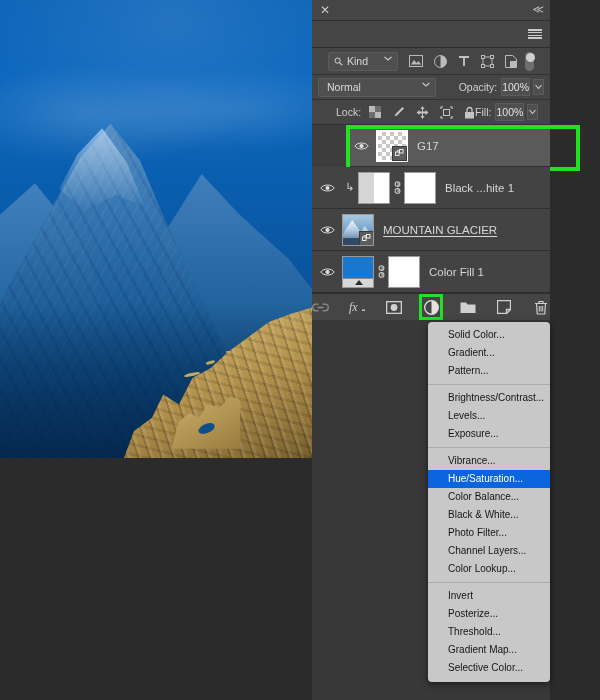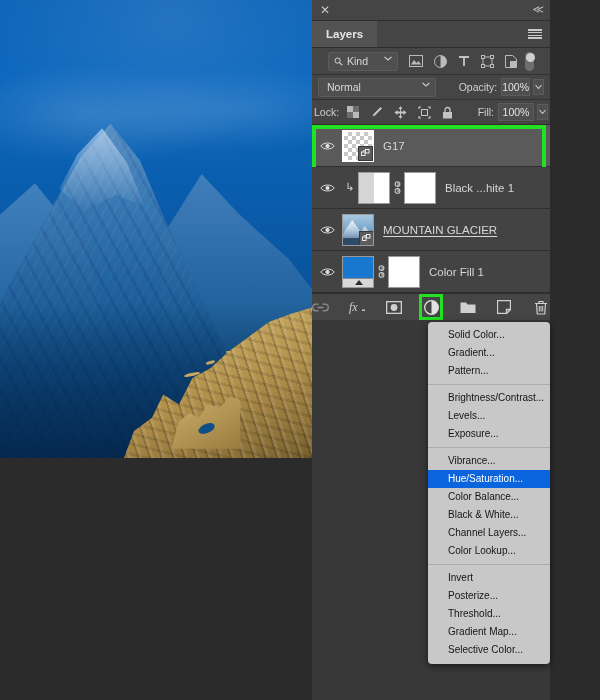--- a/index.html
+++ b/index.html
@@ -146,30 +146,30 @@
   .blendsel .cv{position:absolute;right:5px;top:3px;}
   .lbl{color:#d0d0d0;font-size:10.5px;margin-left:23px;}
   .numbox{
     width:34px;height:16px;background:#4f4f4f;border:1px solid #5b5b5b;border-radius:0;
     color:#e2e2e2;font-size:10.5px;display:flex;align-items:center;justify-content:center;margin-left:4px;
   }
   .mini-cv{margin-left:3px;}
 
   .lockrow{
     position:relative;height:24px;background:#454545;display:flex;align-items:center;
-    padding:0 2px;border-bottom:1px solid #2e2e2e;
+    padding:0 24px;border-bottom:1px solid #2e2e2e;
   }
   .lockicons{display:flex;align-items:center;gap:11px;margin-left:8px;}
 
   .layerlist{position:relative;background:#3d3d3d;}
   .layer{
     position:relative;height:41px;display:flex;align-items:center;
     border-bottom:1px solid #2f2f2f;background:#434343;
   }
-  .layer.selected{background:#5a5a5a;}
+  .layer.selected{background:#5a5a5a;margin-left:34px;}
   .eye{width:30px;display:flex;align-items:center;justify-content:center;}
   .thumb{
     width:32px;height:32px;border:1px solid #9a9a9a;box-sizing:border-box;position:relative;flex:none;
   }
   .thumb.sel-outline{border:2px solid #ffffff;}
   .checker{
     background-image:
       linear-gradient(45deg,#c8c8c8 25%,transparent 25%,transparent 75%,#c8c8c8 75%),
       linear-gradient(45deg,#c8c8c8 25%,#ffffff 25%,#ffffff 75%,#c8c8c8 75%);
     background-size:8px 8px;background-position:0 0,4px 4px;
@@ -265,23 +265,20 @@
   </div>
 
   <div class="panel">
 
     <div class="panel-topbar">
       <div class="close-x">✕</div>
       <div class="collapse">≪</div>
     </div>
 
     <div class="tabrow">
-      <div class="tab">
-        <span>Layers</span>
-      </div>
       <div class="tab-menu">
         <i></i>
           <i></i>
           <i></i>
           <i></i>
       </div>
     </div>
 
     <div class="filterrow">
       <div class="kindsel">
@@ -544,20 +541,21 @@
       <div class="mi">Brightness/Contrast...</div>
       <div class="mi">Levels...</div>
       <div class="mi">Exposure...</div>
     </div>
     <div class="msep"></div>
     <div>
       <div class="mi">Vibrance...</div>
       <div class="mi active">Hue/Saturation...</div>
       <div class="mi">Color Balance...</div>
       <div class="mi">Black &amp; White...</div>
+      <div class="mi">Photo Filter...</div>
       <div class="mi">Channel Layers...</div>
       <div class="mi">Color Lookup...</div>
     </div>
     <div class="msep"></div>
     <div>
       <div class="mi">Invert</div>
       <div class="mi">Posterize...</div>
       <div class="mi">Threshold...</div>
       <div class="mi">Gradient Map...</div>
       <div class="mi">Selective Color...</div>

